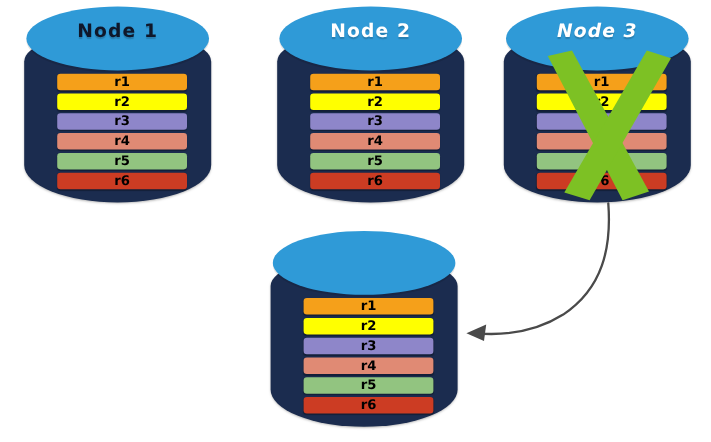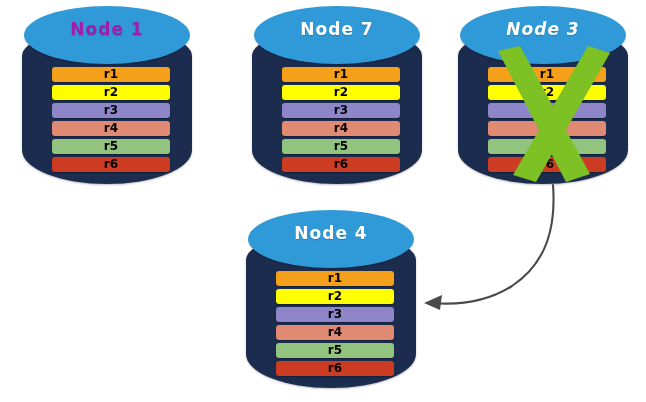--- a/index.html
+++ b/index.html
@@ -108,35 +108,35 @@
   }
 </style>
 </head>
 <body style="background: rgb(255, 255, 255);">
 
 <div id="canvas">
 
   <div class="node" id="node1">
     <div class="body" style="background: rgb(27, 44, 79);"></div>
     <div class="top" style="background: rgb(47, 154, 215);"></div>
-    <div class="title" style="color: #a21caf;">Node  1</div>
+    <div class="title" style="color: #0f172a;">Node  1</div>
     <div class="rows">
       <div class="row" style="background: rgb(245, 160, 26);">r1</div>
       <div class="row" style="background: rgb(255, 255, 0);">r2</div>
       <div class="row" style="background: rgb(142, 134, 201);">r3</div>
       <div class="row" style="background: rgb(224, 138, 116);">r4</div>
       <div class="row" style="background: rgb(146, 196, 128);">r5</div>
       <div class="row" style="background: rgb(204, 60, 35);">r6</div>
     </div>
   </div>
 
   <div class="node" id="node2">
     <div class="body" style="background: rgb(27, 44, 79);"></div>
     <div class="top" style="background: rgb(47, 154, 215);"></div>
-    <div class="title" style="color: rgb(255, 255, 255);">Node  7</div>
+    <div class="title" style="color: rgb(255, 255, 255);">Node  2</div>
     <div class="rows">
       <div class="row" style="background: rgb(245, 160, 26);">r1</div>
       <div class="row" style="background: rgb(255, 255, 0);">r2</div>
       <div class="row" style="background: rgb(142, 134, 201);">r3</div>
       <div class="row" style="background: rgb(224, 138, 116);">r4</div>
       <div class="row" style="background: rgb(146, 196, 128);">r5</div>
       <div class="row" style="background: rgb(204, 60, 35);">r6</div>
     </div>
   </div>
 
@@ -157,21 +157,20 @@
   <svg class="xmark" viewBox="0 0 170 178">
     <g id="xmark-strokes" fill="#7dc124">
       <polygon points="40,45 62,40 132,168 108,176"></polygon>
       <polygon points="130,40 152,47 78,176 55,169"></polygon>
     </g>
   </svg>
 
   <div class="node" id="node4">
     <div class="body" style="background: rgb(27, 44, 79);"></div>
     <div class="top" style="background: rgb(47, 154, 215);"></div>
-    <div class="title" style="color: rgb(255, 255, 255);">Node  4</div>
     <div class="rows">
       <div class="row" style="background: rgb(245, 160, 26);">r1</div>
       <div class="row" style="background: rgb(255, 255, 0);">r2</div>
       <div class="row" style="background: rgb(142, 134, 201);">r3</div>
       <div class="row" style="background: rgb(224, 138, 116);">r4</div>
       <div class="row" style="background: rgb(146, 196, 128);">r5</div>
       <div class="row" style="background: rgb(204, 60, 35);">r6</div>
     </div>
   </div>
 

